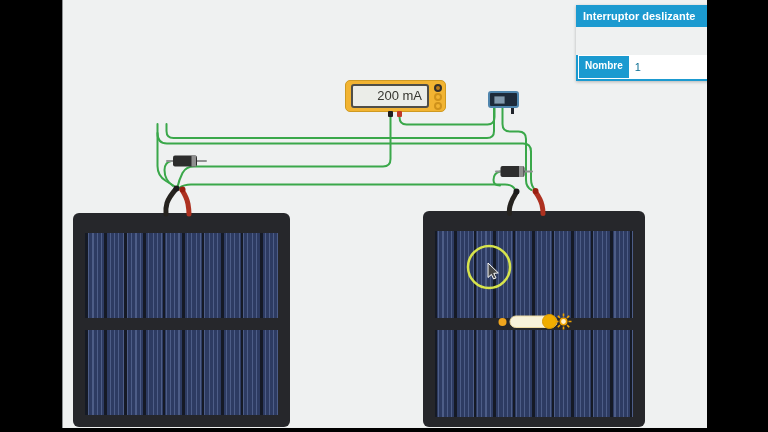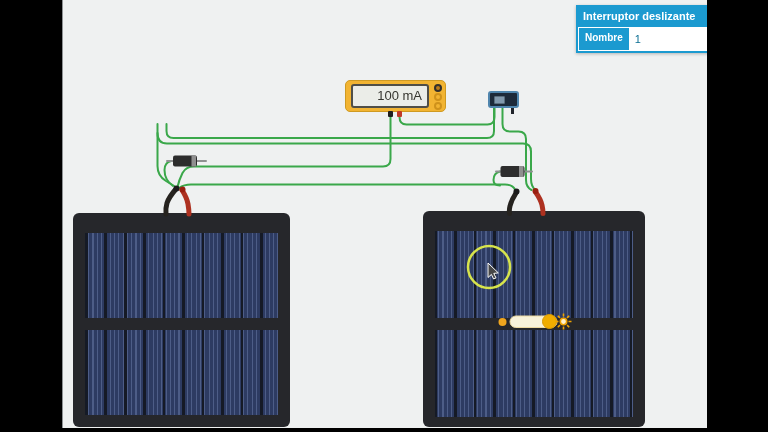--- a/index.html
+++ b/index.html
@@ -44,21 +44,21 @@
   .sswitch .knob{position:absolute;left:4px;top:3px;width:11px;height:8px;background:#8299ad;
       border-radius:1px;border:1px solid #5a6d7d;box-sizing:border-box;}
   .sswitch .pin{position:absolute;top:15px;width:3px;height:6px;background:#20242a;}
 
   
   .prop-panel{position:absolute;left:513px;top:5px;width:140px;
       box-shadow:0 1px 3px rgba(0,0,0,0.25);font-family:"Liberation Sans",sans-serif;}
   .prop-header{height:22px;background:#1b9ad0;color:#fff;font-size:11px;font-weight:bold;
       line-height:22px;padding-left:7px;}
   .prop-row{height:22px;background:#fff;border:2px solid #1b9ad0;border-top:none;
-      box-sizing:content-box;display:flex;align-items:stretch;padding:1px;}
+      box-sizing:content-box;display:flex;align-items:stretch;padding:1px;margin-top:28px;}
   .prop-label{background:#1b9ad0;color:#fff;font-size:10px;font-weight:bold;
       padding:0 6px;line-height:20px;flex:0 0 auto;}
   .prop-input{flex:1 1 auto;border:none;outline:none;background:#fff;color:#0b6e93;
       font-size:11px;padding-left:6px;font-family:"Liberation Sans",sans-serif;min-width:0;}
 
   svg.overlay{position:absolute;left:0;top:0;}
 </style>
 </head>
 <body>
 
@@ -128,21 +128,21 @@
                  M569.2 315.8 l-2.1 2.1 M559.9 325.1 l-2.1 2.1"></path>
       </g>
     </g>
 
     <circle cx="489" cy="267" r="21" fill="none" stroke="#d7e44c" stroke-width="2.5"></circle>
     <path d="M488 263 L488 277.5 L491.4 274.4 L493.6 279 L496 277.9 L493.8 273.4 L498.3 272.9 Z" fill="#474747" stroke="#ffffff" stroke-width="1"></path>
   </svg>
 
 
   <div class="mm mm-a">
-    <div class="mm-display">100 mA</div>
+    <div class="mm-display">200 mA</div>
     <div class="mbtn b1 sel"></div>
     <div class="mbtn b2"></div>
     <div class="mbtn b3"></div>
     <div class="nub nub-blk nb"></div>
     <div class="nub nub-red nr"></div>
   </div>
 
   <div class="sswitch">
     <div class="knob"></div>
     <div class="pin" style="left:21px;"></div>

